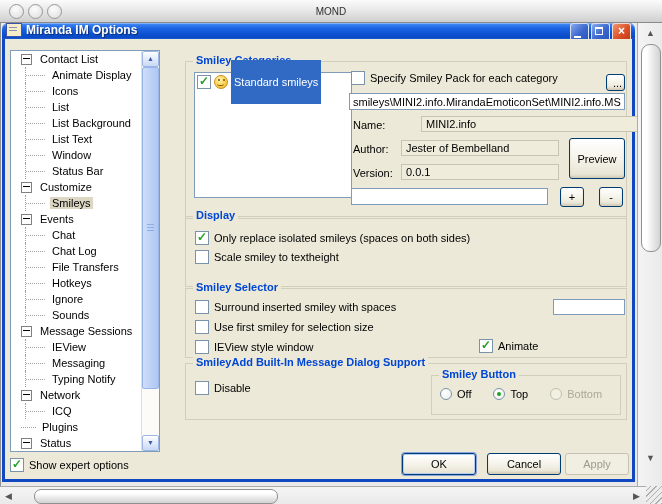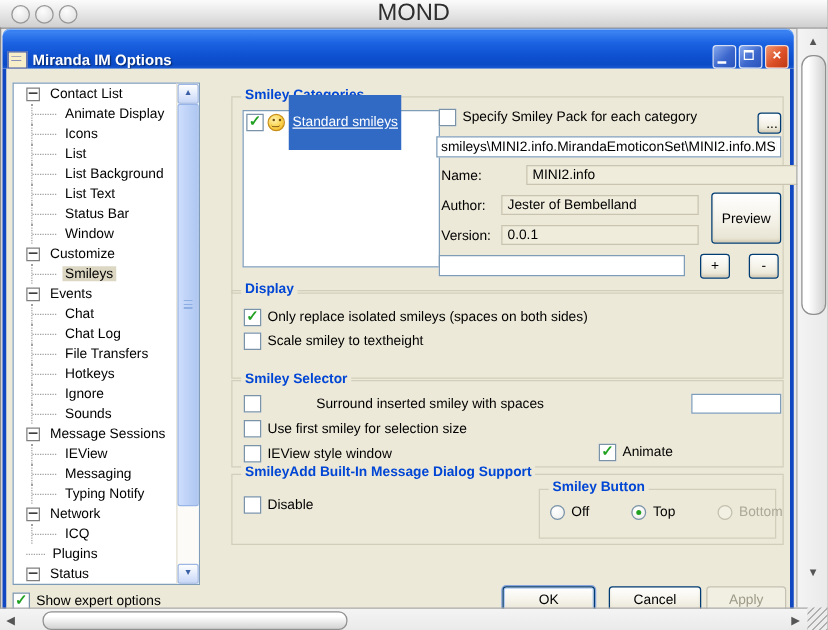--- a/index.html
+++ b/index.html
@@ -8,38 +8,38 @@
     font-family:"Liberation Sans",sans-serif;font-size:11px;color:#000;
     background:#E9E9E9;box-shadow:inset 0 0 0 1px #8F8F8F;
   }
   
   .mac-titlebar{position:absolute;left:0;top:0;width:662px;height:22px;
     background:linear-gradient(180deg,#FBFBFB 0%,#E9E9E9 45%,#CFCFCF 100%);
     border-bottom:1px solid #8A8A8A;display:flex;align-items:center;}
   .traffic{position:absolute;top:4px;width:13px;height:13px;border-radius:50%;
     border:1px solid #979797;background:radial-gradient(circle at 40% 30%,#FDFDFD,#DCDCDC);}
   .t1{left:9px}.t2{left:28px}.t3{left:47px}
-  .mac-title{width:100%;text-align:center;font-size:19px;color:#2E2E2E;}
+  .mac-title{width:100%;text-align:center;font-size:10px;color:#2E2E2E;}
   .mac-vsb{position:absolute;left:637px;top:23px;width:25px;height:463px;
     background:linear-gradient(90deg,#F4F4F4,#E9E9E9);border-left:1px solid #ABABAB;}
   .mac-vsb .arr{position:absolute;left:0;width:25px;text-align:center;font-size:9px;color:#555;}
   .mac-vsb .arr.up{top:5px}.mac-vsb .arr.down{top:430px}
   .mac-vthumb{position:absolute;left:3px;top:21px;width:18px;height:206px;border-radius:9px;
     border:1px solid #909090;background:linear-gradient(90deg,#FFFFFF 25%,#D2D2D2);}
   .mac-hsb{position:absolute;left:0;top:486px;width:646px;height:18px;
     background:linear-gradient(180deg,#F4F4F4,#E9E9E9);border-top:1px solid #ABABAB;}
   .mac-hsb .arr{position:absolute;top:4px;font-size:9px;color:#555;}
   .mac-hsb .arr.left{left:5px}.mac-hsb .arr.right{right:6px}
   .mac-hthumb{position:absolute;left:34px;top:2px;width:242px;height:13px;border-radius:7px;
     border:1px solid #909090;background:linear-gradient(180deg,#FFFFFF 25%,#D2D2D2);}
   .mac-grip{position:absolute;left:646px;top:486px;width:16px;height:18px;
     background:repeating-linear-gradient(135deg,#ECECEC 0 3px,#AFAFAF 3px 4px);}
   
   .xp-dialog{position:absolute;left:2px;top:23px;width:633px;height:461px;}
-  .xp-titlebar{height:32px;border-radius:6px 6px 0 0;display:flex;align-items:flex-end;padding:0 4px;
+  .xp-titlebar{height:16px;border-radius:6px 6px 0 0;display:flex;align-items:flex-start;padding:0 4px;
     background:linear-gradient(180deg,#2E7CF0 0%,#3B82F2 8%,#1B63E2 35%,#0D50D0 70%,#0A4AC6 90%,#1A5CD4 100%);
     box-shadow:inset 0 1px 0 #7FB0F8;}
   .xp-title{color:#fff;font-weight:bold;font-size:12px;margin-left:4px;text-shadow:1px 1px 1px rgba(0,0,0,.45);flex:1;}
   .dlg-icon{width:14px;height:12px;background:#F7EEC9;border:1px solid #3C54A8;position:relative;flex:none;}
   .dlg-icon::after{content:"";position:absolute;left:2px;top:3px;width:8px;height:5px;
     background:repeating-linear-gradient(180deg,#8A91B8 0 1px,transparent 1px 3px);}
   .wb{width:17px;height:17px;border-radius:3px;border:1px solid rgba(255,255,255,.8);
     margin-left:2px;position:relative;flex:none;}
   .wb-min,.wb-max{background:linear-gradient(135deg,#86A9EE 0%,#3B66CC 55%,#2B55BC 100%);}
   .wb-close{background:linear-gradient(135deg,#F0966E 0%,#DB4F27 55%,#BE3A16 100%);
@@ -93,21 +93,21 @@
   .xpbtn{position:absolute;border:1px solid #003C74;border-radius:3px;font-family:"Liberation Sans",sans-serif;
     font-size:11px;color:#000;text-align:center;cursor:default;
     background:linear-gradient(180deg,#FFFFFF 0%,#F4F2E8 55%,#E6E2D0 100%);
     box-shadow:inset 0 -2px 2px rgba(190,180,150,.45);}
   .xpbtn.default{box-shadow:0 0 0 1px #86A3DE, inset 0 0 0 1px #B5CBF0;}
   .xpbtn.disabled{border-color:#C5C2B3;background:#F1EFE1;color:#9D9A88;box-shadow:none;}
   
   .listbox{position:absolute;left:8px;top:10px;width:158px;height:126px;background:#fff;
     border:1px solid #7F9DB9;box-sizing:border-box;}
   .litem{height:18px;display:flex;align-items:center;gap:3px;padding-left:2px;}
-  .litem .llbl{background:var(--selection-blue);color:#fff;padding:16px 3px;text-decoration:underline;}
+  .litem .llbl{background:var(--selection-blue);color:#fff;padding:16px 3px;}
   .smiley{width:14px;height:14px;border-radius:50%;flex:none;position:relative;
     background:radial-gradient(circle at 38% 32%,#FFF3B0,#FBD34B 55%,#E8A820);border:1px solid #C98F1B;box-sizing:border-box;}
   .smiley::before{content:"";position:absolute;left:3px;top:3px;width:2px;height:2px;border-radius:50%;
     background:#7A4E10;box-shadow:5px 0 0 #7A4E10;}
   .smiley::after{content:"";position:absolute;left:2px;top:5px;width:7px;height:4px;
     border-bottom:1px solid #7A4E10;border-radius:50%;}
 </style>
 </head>
 <body>
 
@@ -149,25 +149,25 @@
           <div class="trow">
             <span class="connL"></span>
             <span class="tlabel">List Background</span>
           </div>
           <div class="trow">
             <span class="connL"></span>
             <span class="tlabel">List Text</span>
           </div>
           <div class="trow">
             <span class="connL"></span>
+            <span class="tlabel">Window</span>
+          </div>
+          <div class="trow">
+            <span class="connL"></span>
             <span class="tlabel">Status Bar</span>
-          </div>
-          <div class="trow">
-            <span class="connL"></span>
-            <span class="tlabel">Window</span>
           </div>
           <div class="trow">
             <span class="minus"></span>
             <span class="tlabel">Customize</span>
           </div>
           <div class="trow sel">
             <span class="connL"></span>
             <span class="tlabel">Smileys</span>
           </div>
           <div class="trow">
@@ -284,21 +284,21 @@
           <span class="cb" style="margin: 0px 0px 5px;">
             <span class="cbbox"></span>
             <span class="cblbl">Scale smiley to textheight</span>
           </span>
         </div>
     </div>
 
     <div class="group" style="top:249px;height:70px;">
       <span class="gtitle">Smiley Selector</span>
       <div id="selector-rows" style="position:absolute;left:9px;top:11px;">
-          <span class="cb" style="margin: 0px 0px 6px; gap: 39px;">
+          <span class="cb" style="margin: 0px 0px 6px;">
             <span class="cbbox"></span>
             <span class="cblbl">Surround inserted smiley with spaces</span>
           </span>
           <span class="cb" style="margin: 0px 0px 6px;">
             <span class="cbbox"></span>
             <span class="cblbl">Use first smiley for selection size</span>
           </span>
           <span class="cb" style="margin: 0px 0px 6px;">
             <span class="cbbox"></span>
             <span class="cblbl">IEView style window</span>
@@ -316,21 +316,21 @@
     <div class="group" style="top:324px;height:57px;">
       <span class="gtitle">SmileyAdd Built-In Message Dialog Support</span>
       <div id="disable-slot" style="position:absolute;left:9px;top:17px;">
           <span class="cb">
             <span class="cbbox"></span>
             <span class="cblbl">Disable</span>
           </span>
         </div>
       <div class="group" style="left:245px;top:11px;width:190px;height:40px;padding-left:10px;">
         <span class="gtitle">Smiley Button</span>
-        <div id="radio-row" style="position:absolute;left:8px;top:12px;display:flex;gap:34px;">
+        <div id="radio-row" style="position:absolute;left:8px;top:12px;display:flex;gap:22px;">
             <span class="radio">
               <span class="rdot"></span>
               <span class="rlbl">Off</span>
             </span>
             <span class="radio sel">
               <span class="rdot"></span>
               <span class="rlbl">Top</span>
             </span>
             <span class="radio dis">
               <span class="rdot"></span>

